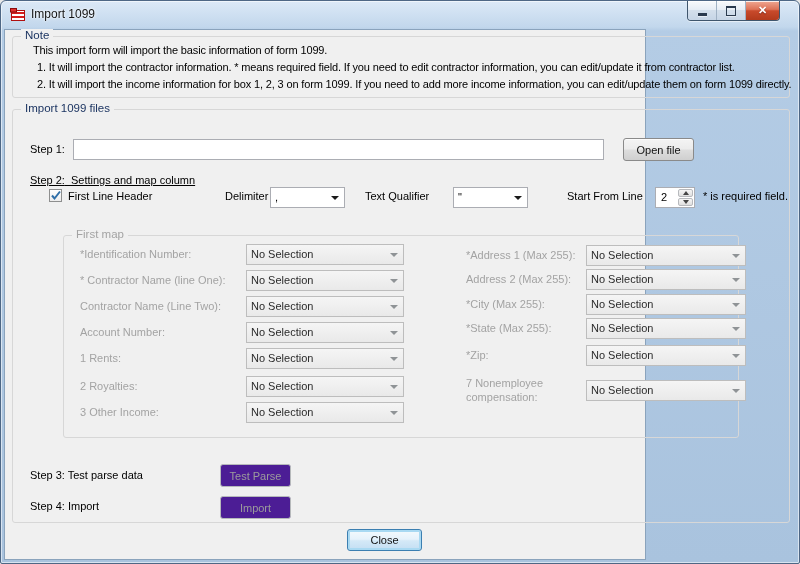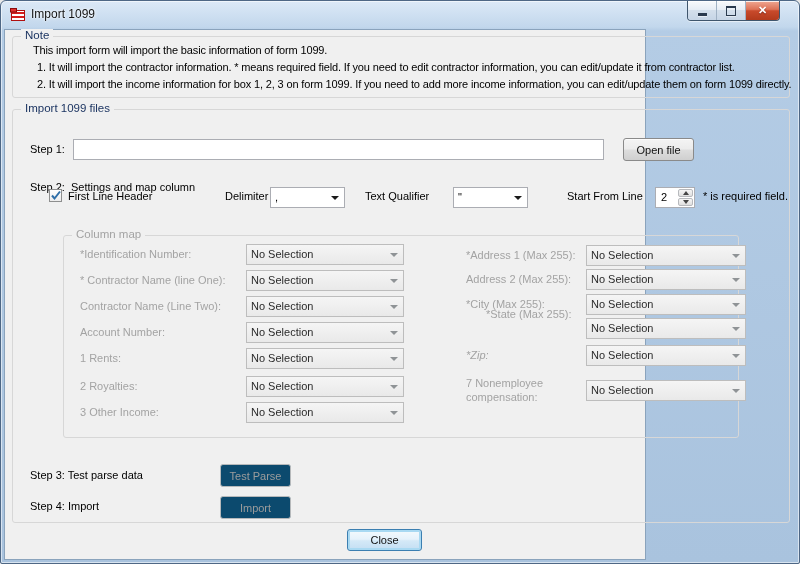--- a/index.html
+++ b/index.html
@@ -45,21 +45,21 @@
   .textbox{
     position:absolute;box-sizing:border-box;border:1px solid #abadb3;background:#fff;
     font-size:11px;padding:0 4px;outline:none;
   }
   .btn{
     position:absolute;box-sizing:border-box;border:1px solid #8a8a8a;border-radius:3px;
     background:linear-gradient(#f4f4f4,#ececec 46%,#dddddd 54%,#cfcfcf);
     box-shadow:inset 0 1px 0 rgba(255,255,255,.75);
     font-size:11px;color:#111;display:flex;align-items:center;justify-content:center;
   }
-  .btn.disabled{border-color:#b6b9bb;background:#0c4a6e;color:#9c9c9c;box-shadow:none;}
+  .btn.disabled{border-color:#b6b9bb;background:#4c1d95;color:#9c9c9c;box-shadow:none;}
   .btn.default-focus{
     border-color:#3c7fb1;
     background:linear-gradient(#f4fafd,#e6f2fb 46%,#d4e9f7 54%,#c3def3);
     box-shadow:inset 0 0 0 2px #a9d9f2;
   }
   .combo{position:absolute;box-sizing:border-box;height:21px;background:#fff;border:1px solid #abadb3;}
   .combo .val{position:absolute;left:4px;top:3px;font-size:11px;color:#000;white-space:nowrap;}
   .combo .arrow{
     position:absolute;right:5px;top:8px;width:0;height:0;
     border-left:4px solid transparent;border-right:4px solid transparent;border-top:4px solid #1a1a1a;
@@ -121,21 +121,21 @@
 
     <div class="groupbox" style="left:7px;top:79px;width:778px;height:414px;">
       <span class="legend">Import 1099 files</span>
 
       <span class="lbl" style="left:17px;top:33px;">Step 1:</span>
       <input class="textbox" style="left: 60px; top: 29px; width: 531px; height: 21px;" type="text" value="">
       <div class="btn" style="left:610px;top:28px;width:71px;height:23px;">
         <span>Open file</span>
       </div>
 
-      <span class="lbl" style="left:17px;top:71px;">
+      <span class="lbl" style="left:17px;top:64px;text-decoration:underline;">
         <span>Step 2:</span>&nbsp;&nbsp;<span>Settings and map column</span>
       </span>
 
       <div class="checkbox checked" style="left:36px;top:79px;">
         <svg width="12" height="12" viewBox="0 0 12 12">
           <path d="M2 5.5 L4.5 8.5 L10 1.5" stroke="#2f6fa8" stroke-width="2" fill="none"></path>
         </svg>
       </div>
       <span class="lbl" style="left:55px;top:80px;">First Line Header</span>
 
@@ -159,21 +159,21 @@
               <span class="tri-up"></span>
             </span>
           <span class="spin-btn">
               <span class="tri-down"></span>
             </span>
         </span>
       </div>
       <span class="lbl" style="left:690px;top:80px;">* is required field.</span>
 
       <div class="groupbox" style="left:50px;top:125px;width:676px;height:203px;">
-        <span class="legend gray">Column map</span>
+        <span class="legend gray">First map</span>
 
         <span class="lbl gray" style="left:16px;top:12px;">*Identification Number:</span>
         <span class="lbl gray" style="left:16px;top:38px;">* Contractor Name (line One):</span>
         <span class="lbl gray" style="left:16px;top:64px;">Contractor Name (Line Two):</span>
         <span class="lbl gray" style="left:16px;top:90px;">Account Number:</span>
         <span class="lbl gray" style="left:16px;top:116px;">1 Rents:</span>
         <span class="lbl gray" style="left:16px;top:144px;">2 Royalties:</span>
         <span class="lbl gray" style="left:16px;top:170px;">3 Other Income:</span>
 
         <div class="combo gray" style="left:182px;top:8px;width:158px;">
@@ -201,22 +201,22 @@
             <span class="arrow"></span>
           </div>
         <div class="combo gray" style="left:182px;top:166px;width:158px;">
             <span class="val">No Selection</span>
             <span class="arrow"></span>
           </div>
 
         <span class="lbl gray" style="left:402px;top:13px;">*Address 1 (Max 255):</span>
         <span class="lbl gray" style="left:402px;top:37px;text-align:right;">Address 2 (Max 255):</span>
         <span class="lbl gray" style="left:402px;top:62px;">*City (Max 255):</span>
-        <span class="lbl gray" style="left:402px;top:72px;margin-left:20px;">*State (Max 255):</span>
-        <span class="lbl gray" style="left:402px;top:113px;font-style:italic;">*Zip:</span>
+        <span class="lbl gray" style="left:402px;top:86px;">*State (Max 255):</span>
+        <span class="lbl gray" style="left:402px;top:113px;">*Zip:</span>
         <span class="lbl gray" style="left:402px;top:140px;width:112px;white-space:normal;line-height:14px;">7 Nonemployee compensation:</span>
 
         <div class="combo gray" style="left:522px;top:9px;width:160px;">
             <span class="val">No Selection</span>
             <span class="arrow"></span>
           </div>
         <div class="combo gray" style="left:522px;top:33px;width:160px;">
             <span class="val">No Selection</span>
             <span class="arrow"></span>
           </div>

